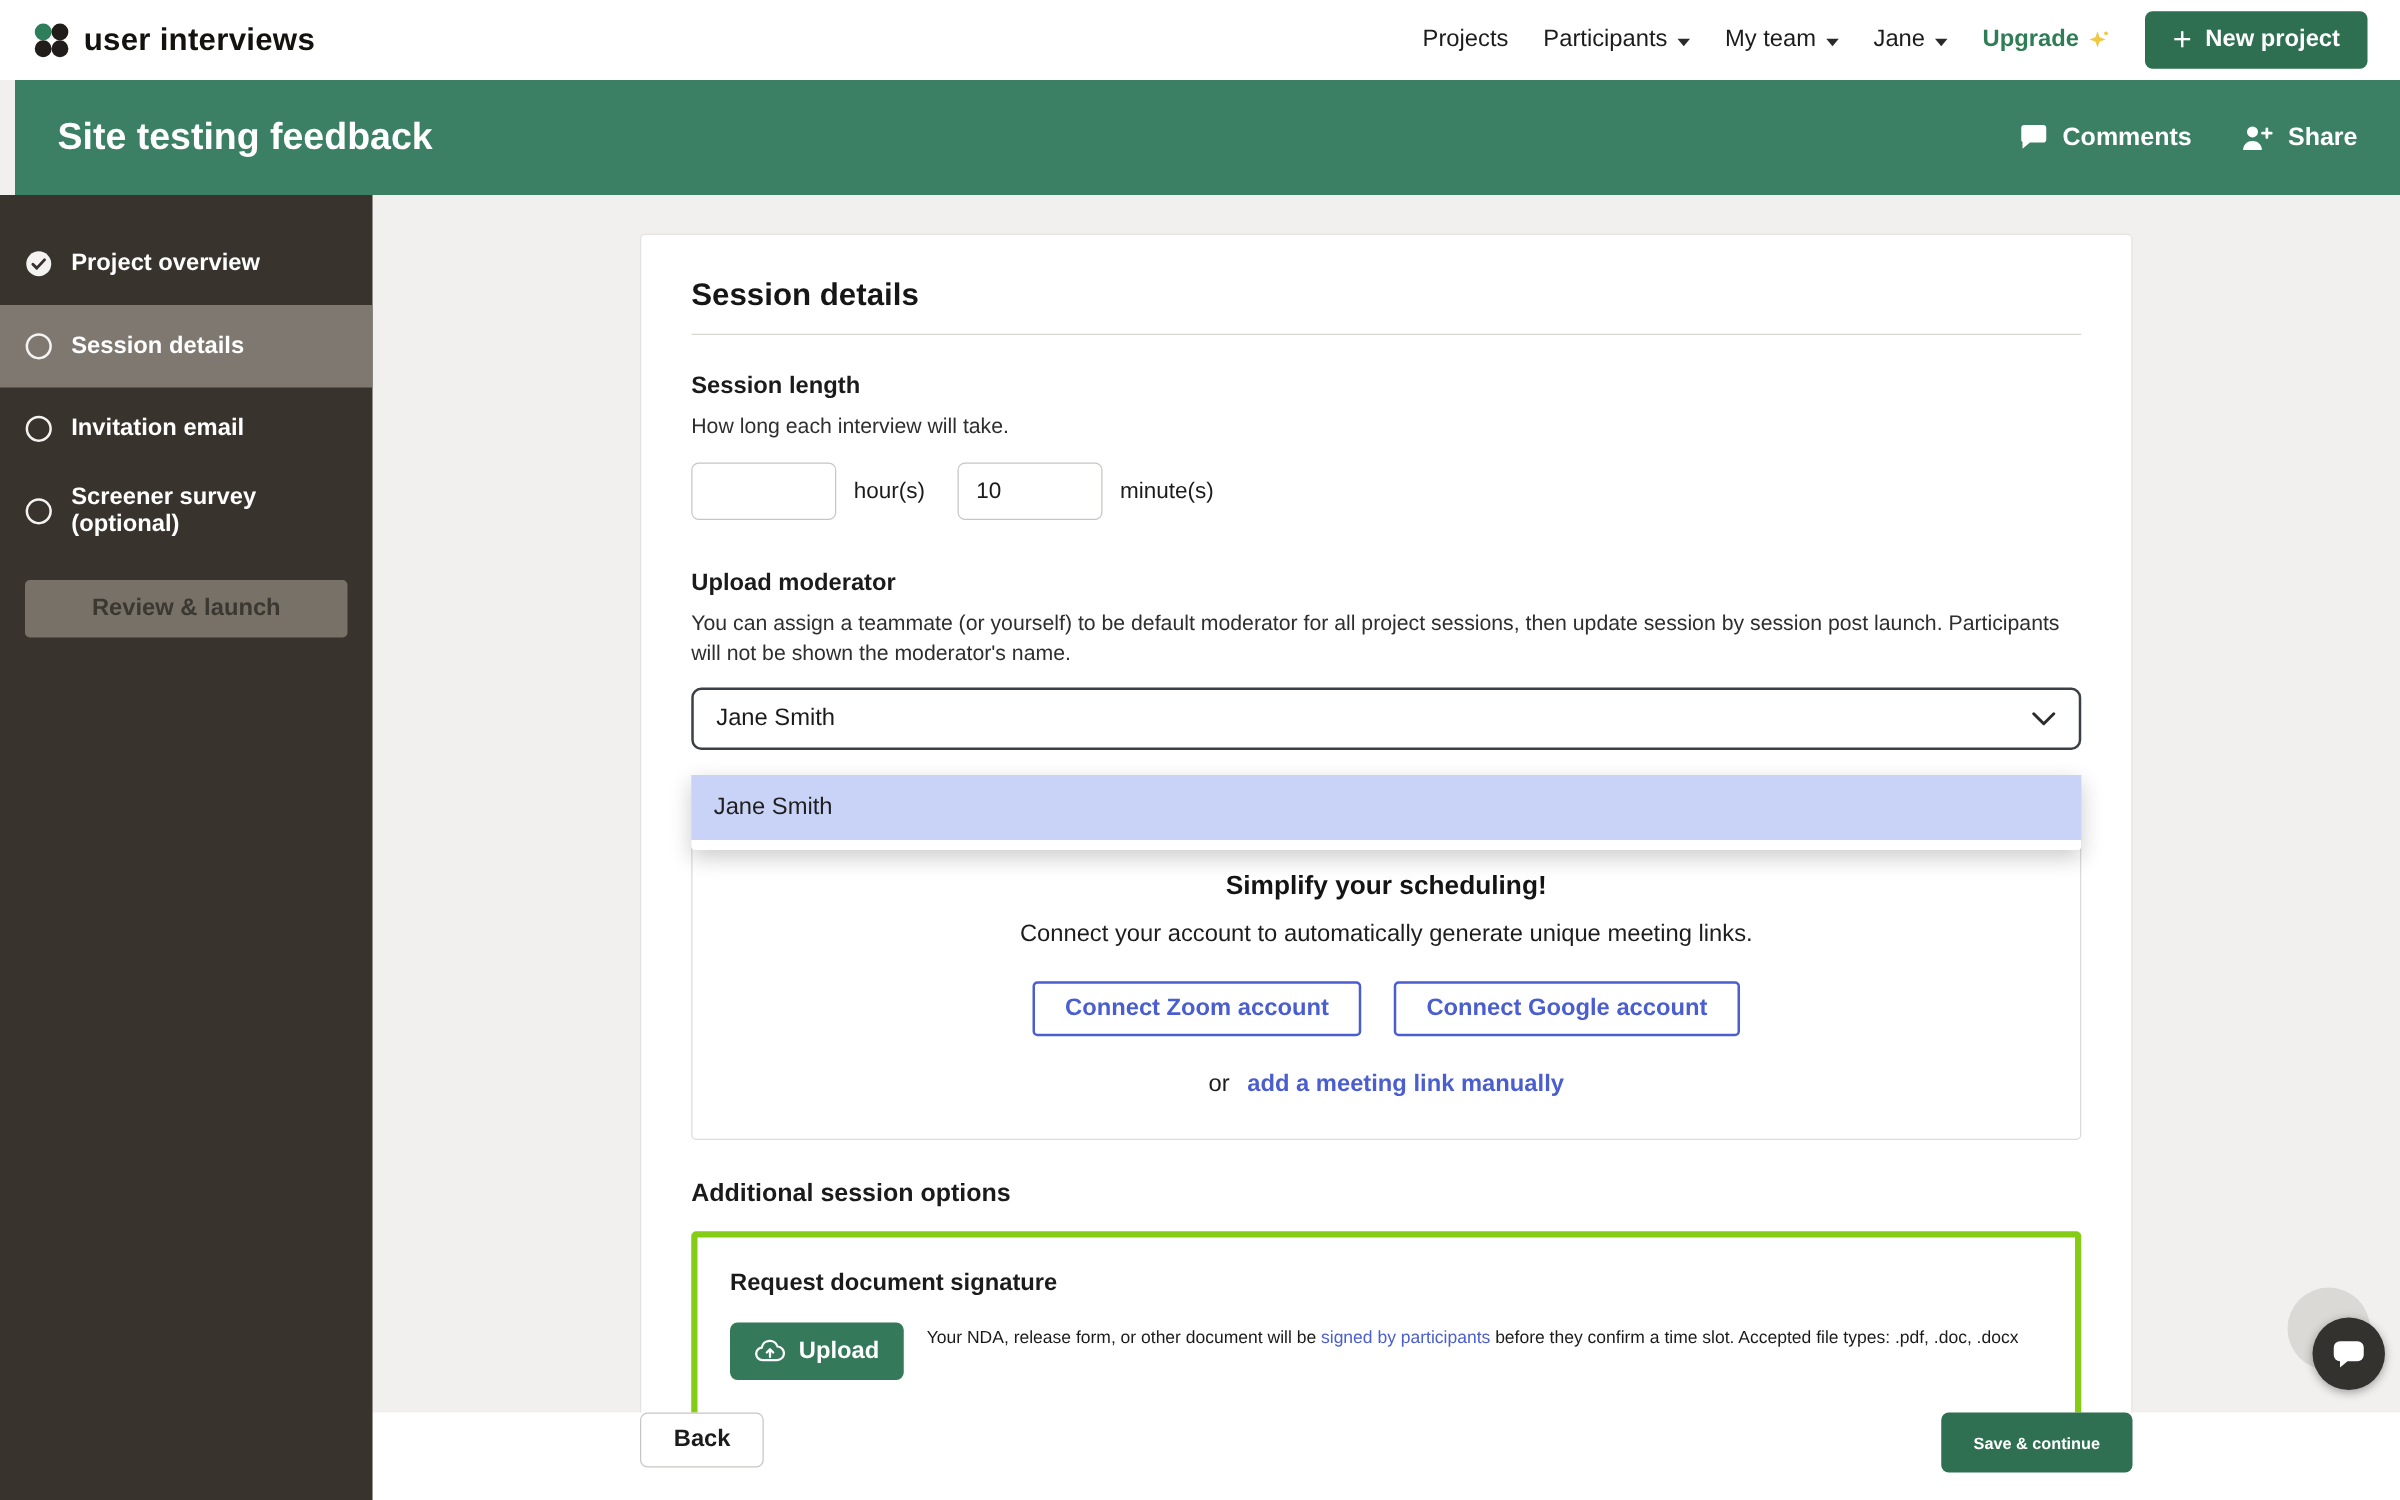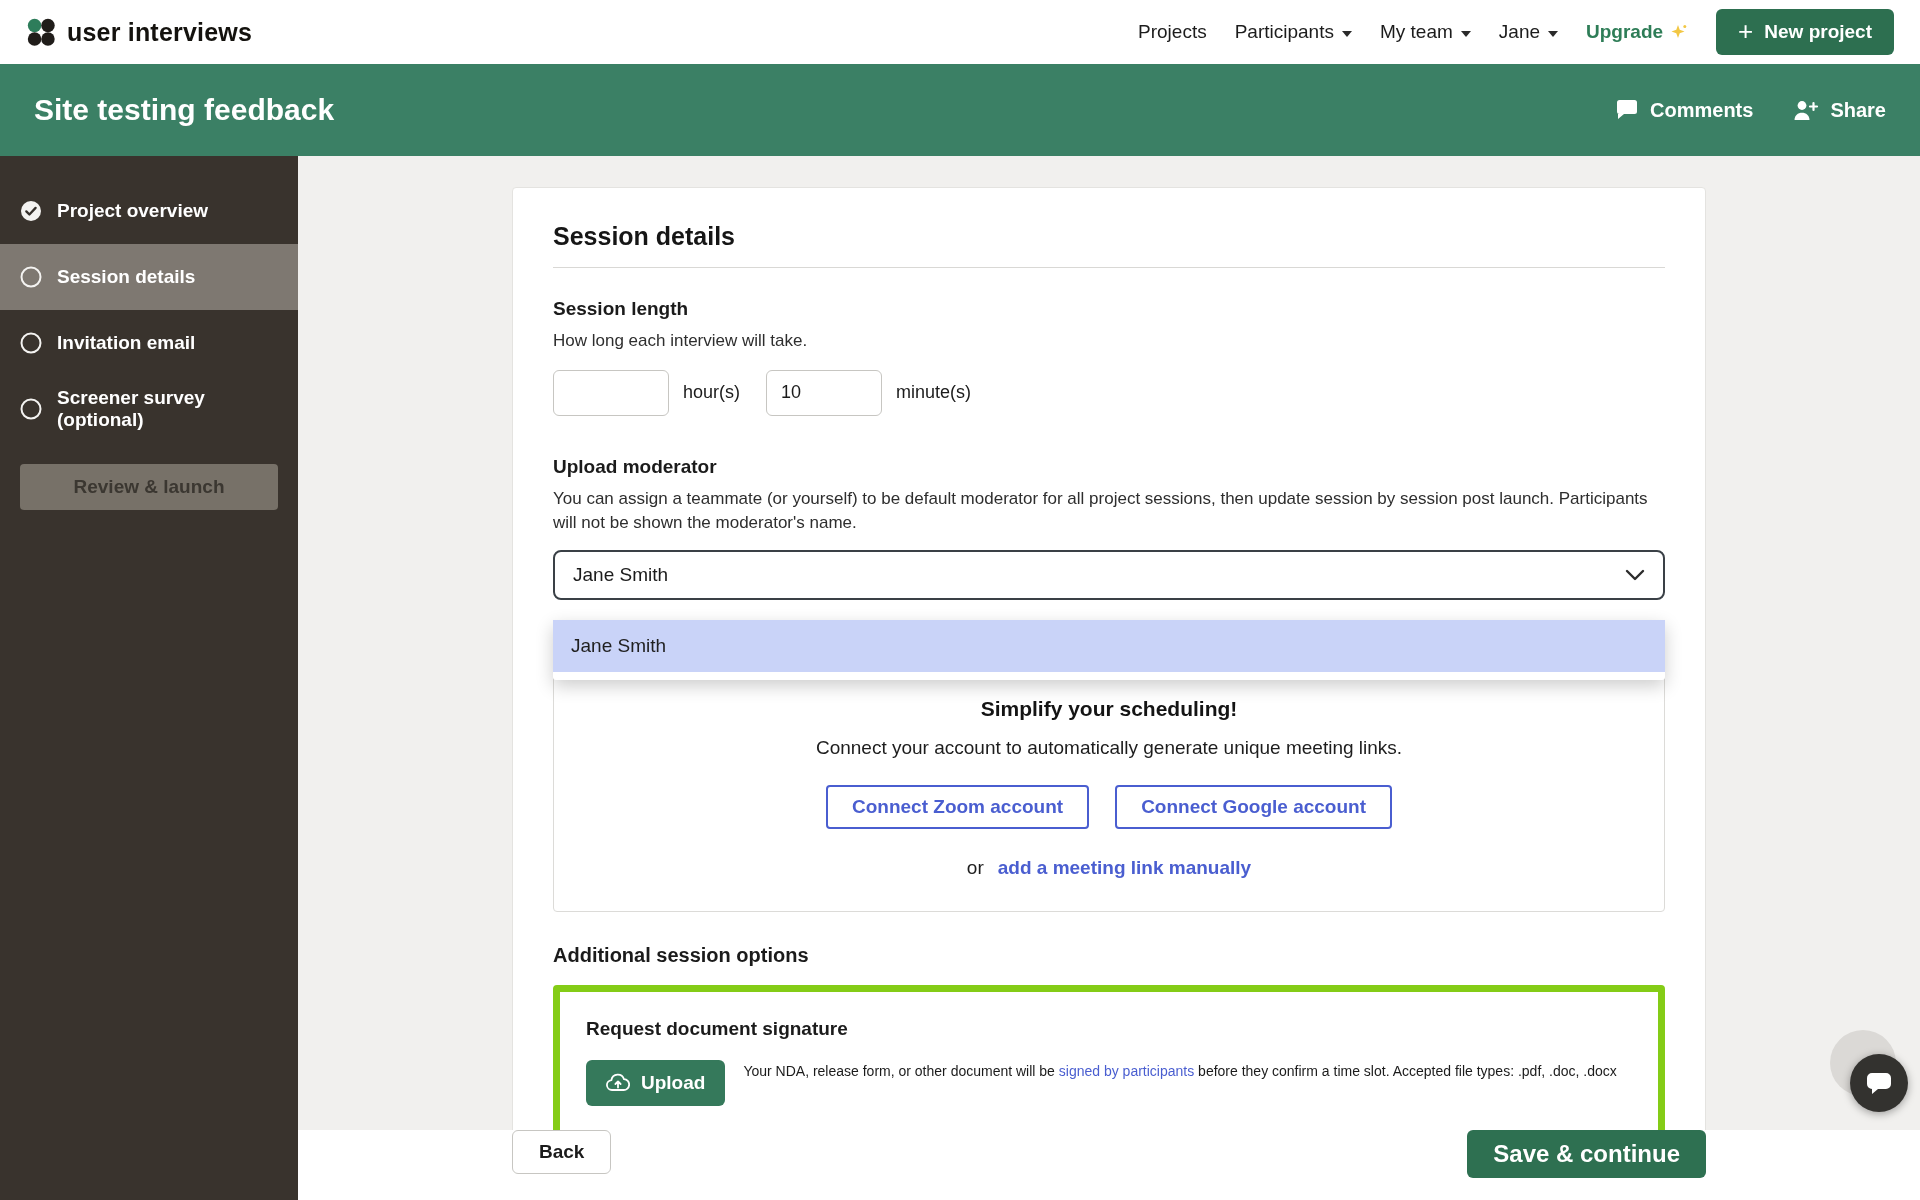--- a/index.html
+++ b/index.html
@@ -22,21 +22,21 @@
   .upgrade { color:#2e7d57; font-weight:700; display:flex; align-items:center; gap:7px; }
   .btn-new-project {
     background:#2d6f50; color:#fff; height:46px; border-radius:6px; padding:0 22px;
     display:flex; align-items:center; gap:11px; font-size:19px; font-weight:600; border:none; cursor:pointer;
     font-family:inherit;
   }
   .plus-glyph { font-size:26px; font-weight:400; line-height:1; margin-top:-3px; }
 
   
   .page-header {
-    position:absolute; top:64px; left:0; right:0; height:92px; background:#3b8065;
+    position:absolute; top:64px; left:12px; right:0; height:92px; background:#3b8065;
     display:flex; align-items:center; padding:0 34px; z-index:25;
   }
   .page-title { font-size:30px; font-weight:700; color:#ffffff; }
   .header-actions { margin-left:auto; display:flex; align-items:center; gap:40px; }
   .header-action { display:flex; align-items:center; gap:11px; color:#ffffff; font-size:20px; font-weight:600; cursor:pointer; }
 
   
   .sidebar {
     position:absolute; top:156px; left:0; bottom:0; width:298px; background:#39332d; z-index:20;
     padding-top:22px;
@@ -98,42 +98,42 @@
   .sched-buttons { display:flex; justify-content:center; gap:26px; margin-top:26px; }
   .btn-outline-blue {
     border:2px solid #4a5ed0; color:#4a5ed0; background:#fff; border-radius:4px; height:44px;
     padding:0 24px; font-size:19px; font-weight:700; display:flex; align-items:center; cursor:pointer;
     font-family:inherit;
   }
   .or-row { margin-top:28px; font-size:19px; color:#1d1d1d; display:flex; justify-content:center; align-items:center; gap:14px; }
   .link-blue { color:#4a5ed0; font-weight:700; text-decoration:none; cursor:pointer;text-align:center; }
   .link-blue.regular { font-weight:400; }
 
-  .doc-box { margin-top:18px; border:7px solid #84cc16; border-radius:4px; padding:26px 26px 30px; }
+  .doc-box { margin-top:18px; border:5px solid #84cc16; border-radius:4px; padding:26px 26px 30px; }
   .doc-title { font-size:19px; font-weight:700; }
   .doc-row { display:flex; align-items:flex-start; gap:18px; margin-top:20px; }
   .btn-upload {
     background:#35795b; color:#fff; height:46px; border-radius:6px; padding:0 20px;
     display:flex; align-items:center; gap:11px; font-size:19px; font-weight:600; border:none;
     font-family:inherit; cursor:pointer; flex:none;
   }
   .doc-text { font-size:14px; line-height:1.42; color:#1b1b1b; max-width:950px; padding-top:2px; }
 
   
   .footer {
     position:absolute; left:298px; right:0; bottom:0; height:70px; background:#ffffff;
     display:flex; align-items:flex-start; justify-content:space-between; padding:0 214px; z-index:18;
   }
   .btn-back {
     border:1px solid #c7c6c2; background:#fff; border-radius:6px; height:44px; padding:0 26px;
     font-size:19px; font-weight:600; color:#1b1b1b; font-family:inherit; cursor:pointer;
   }
   .btn-save {
     background:#2e7051; color:#fff; border:none; border-radius:6px; height:48px; padding:0 26px;
-    font-size:24px; font-weight:700; font-family:inherit; cursor:pointer;
+    font-size:13px; font-weight:700; font-family:inherit; cursor:pointer;
   }
 
   
   .chat-halo {
     position:absolute; right:24px; bottom:104px; width:66px; height:66px; border-radius:50%;
     background:#dbd9d6; z-index:40;
   }
   .chat-btn {
     position:absolute; right:12px; bottom:88px; width:58px; height:58px; border-radius:50%;
     background:#33322f; display:flex; align-items:center; justify-content:center;

